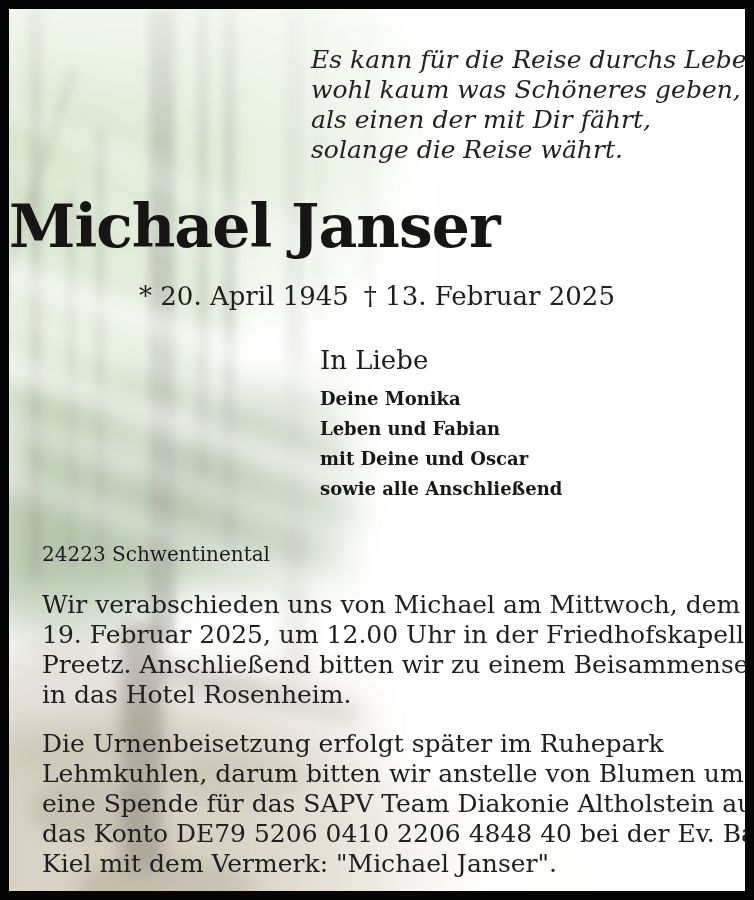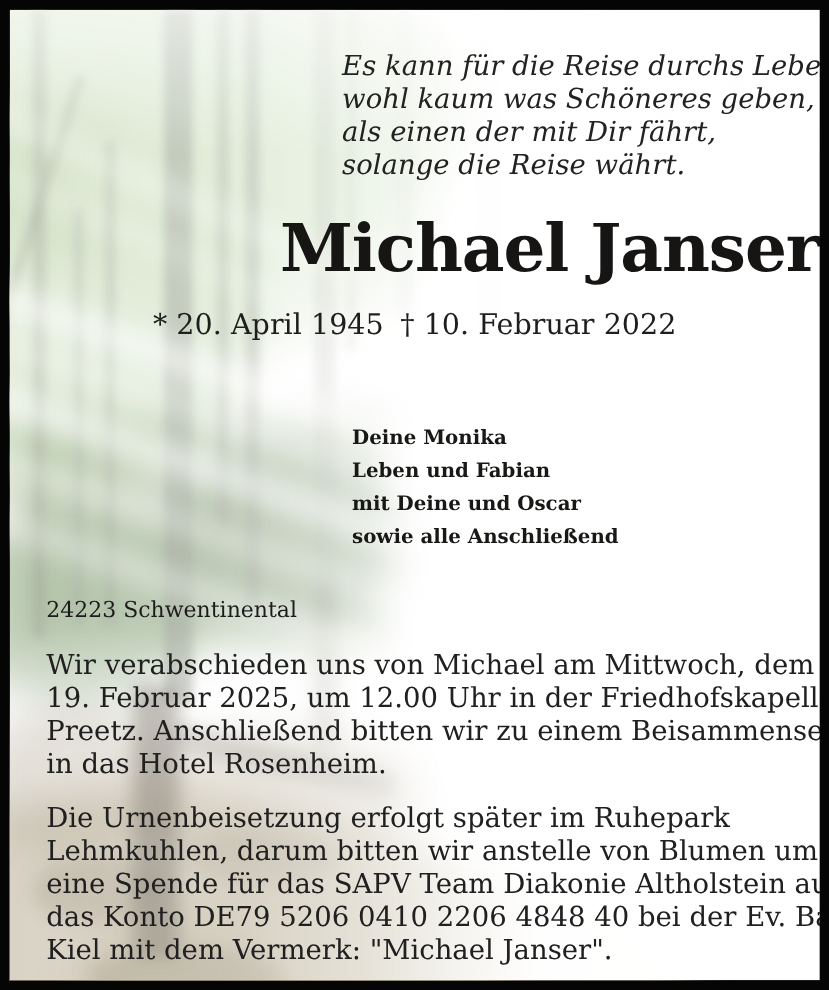--- a/index.html
+++ b/index.html
@@ -9,21 +9,21 @@
     box-sizing:border-box;
     border:9px solid #050505;
     background:#ffffff;
     overflow:hidden;
     font-family:"DejaVu Serif","Liberation Serif",serif;
     color:#1c1c1b;
   }
   .bg{position:absolute;left:0;top:0;width:736px;height:882px;pointer-events:none;}
   .block{position:absolute;white-space:nowrap;}
   .poem{left:302px;top:36px;font-style:italic;font-size:25px;line-height:30px;color:#222220;}
-  .name{left:0;right:0;top:186px;text-align:right;font-size:60px;line-height:62px;
+  .name{left:0;right:0;top:186px;text-align:left;font-size:60px;line-height:62px;
         font-weight:bold;letter-spacing:-1px;color:#161514;}
   .dates{left:0;right:0;top:272px;text-align:center;font-size:26px;line-height:30px;color:#1e1e1c;}
   .dates .birth{margin-right:15px;text-align:right;}
   .salutation{left:311px;top:336px;font-size:26px;line-height:30px;}
   .family{left:311px;top:375px;font-size:18px;line-height:30px;font-weight:bold;color:#181816;}
   .location{left:33px;top:530px;font-size:20px;line-height:30px;}
   .para{font-size:25px;line-height:30px;color:#202020;}
   .para1{left:33px;top:581px;}
   .para2{left:33px;top:720px;}
 </style>
@@ -123,23 +123,24 @@
   <div class="block poem">
     <div>Es kann für die Reise durchs Leben</div>
     <div>wohl kaum was Schöneres geben,</div>
     <div>als einen der mit Dir fährt,</div>
     <div>solange die Reise währt.</div>
   </div>
 
   <div class="block name">Michael Janser</div>
 
   <div class="block dates">
-    <span class="birth">* 20. April 1945</span><span class="death">† 10. Februar 2022</span>
+    <span class="birth">* 20. April 1945</span><span class="death">† 13. Februar 2025</span>
   </div>
 
+  <div class="block salutation">In Liebe</div>
 
   <div class="block family">
     <div>Deine Monika</div>
     <div>Leben und Fabian</div>
     <div>mit Deine und Oscar</div>
     <div>sowie alle Anschließend</div>
   </div>
 
   <div class="block location">24223 Schwentinental</div>
 

